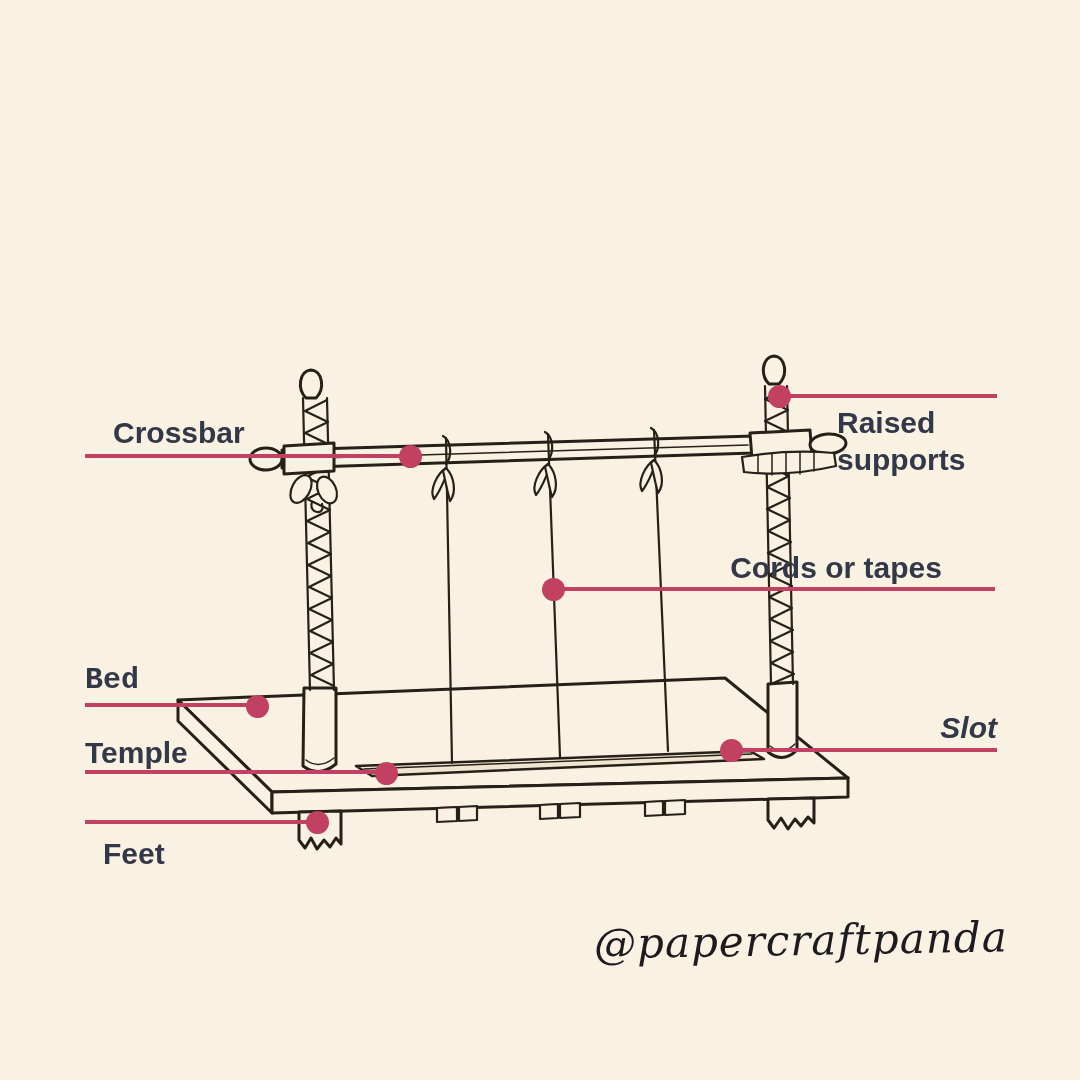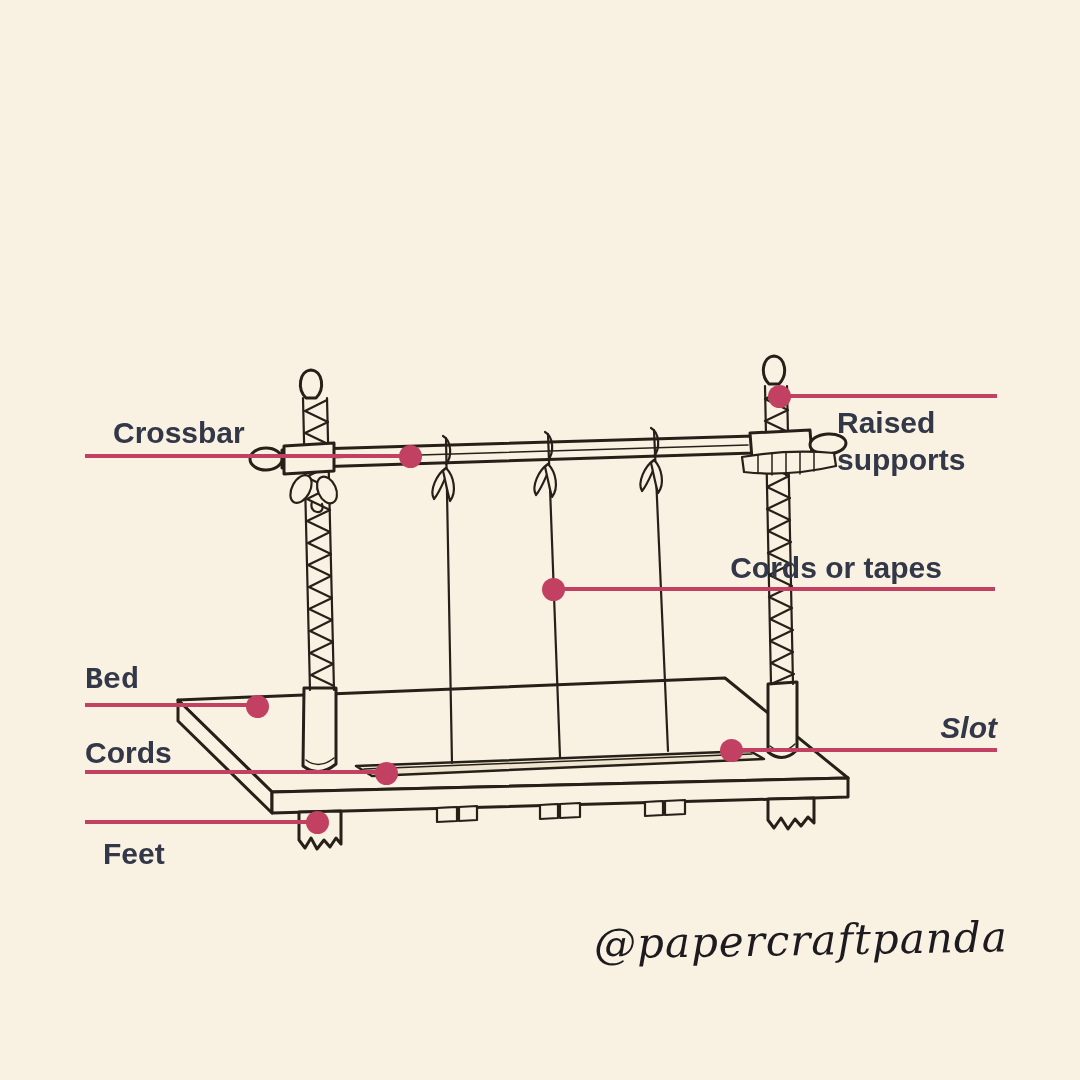--- a/index.html
+++ b/index.html
@@ -155,21 +155,21 @@
   <div class="lead" id="lead-cords"></div>
   <div class="dot" id="dot-cords"></div>
   <div class="callout" id="label-cords">Cords or tapes</div>
 
   <div class="lead" id="lead-bed"></div>
   <div class="dot" id="dot-bed"></div>
   <div class="callout" id="label-bed">Bed</div>
 
   <div class="lead" id="lead-temple"></div>
   <div class="dot" id="dot-temple"></div>
-  <div class="callout" id="label-temple">Cords</div>
+  <div class="callout" id="label-temple">Temple</div>
 
   <div class="lead" id="lead-slot"></div>
   <div class="dot" id="dot-slot"></div>
   <div class="callout" id="label-slot">Slot</div>
 
   <div class="lead" id="lead-feet"></div>
   <div class="dot" id="dot-feet"></div>
   <div class="callout" id="label-feet">Feet</div>
 
   <div class="signature">@papercraftpanda</div>

